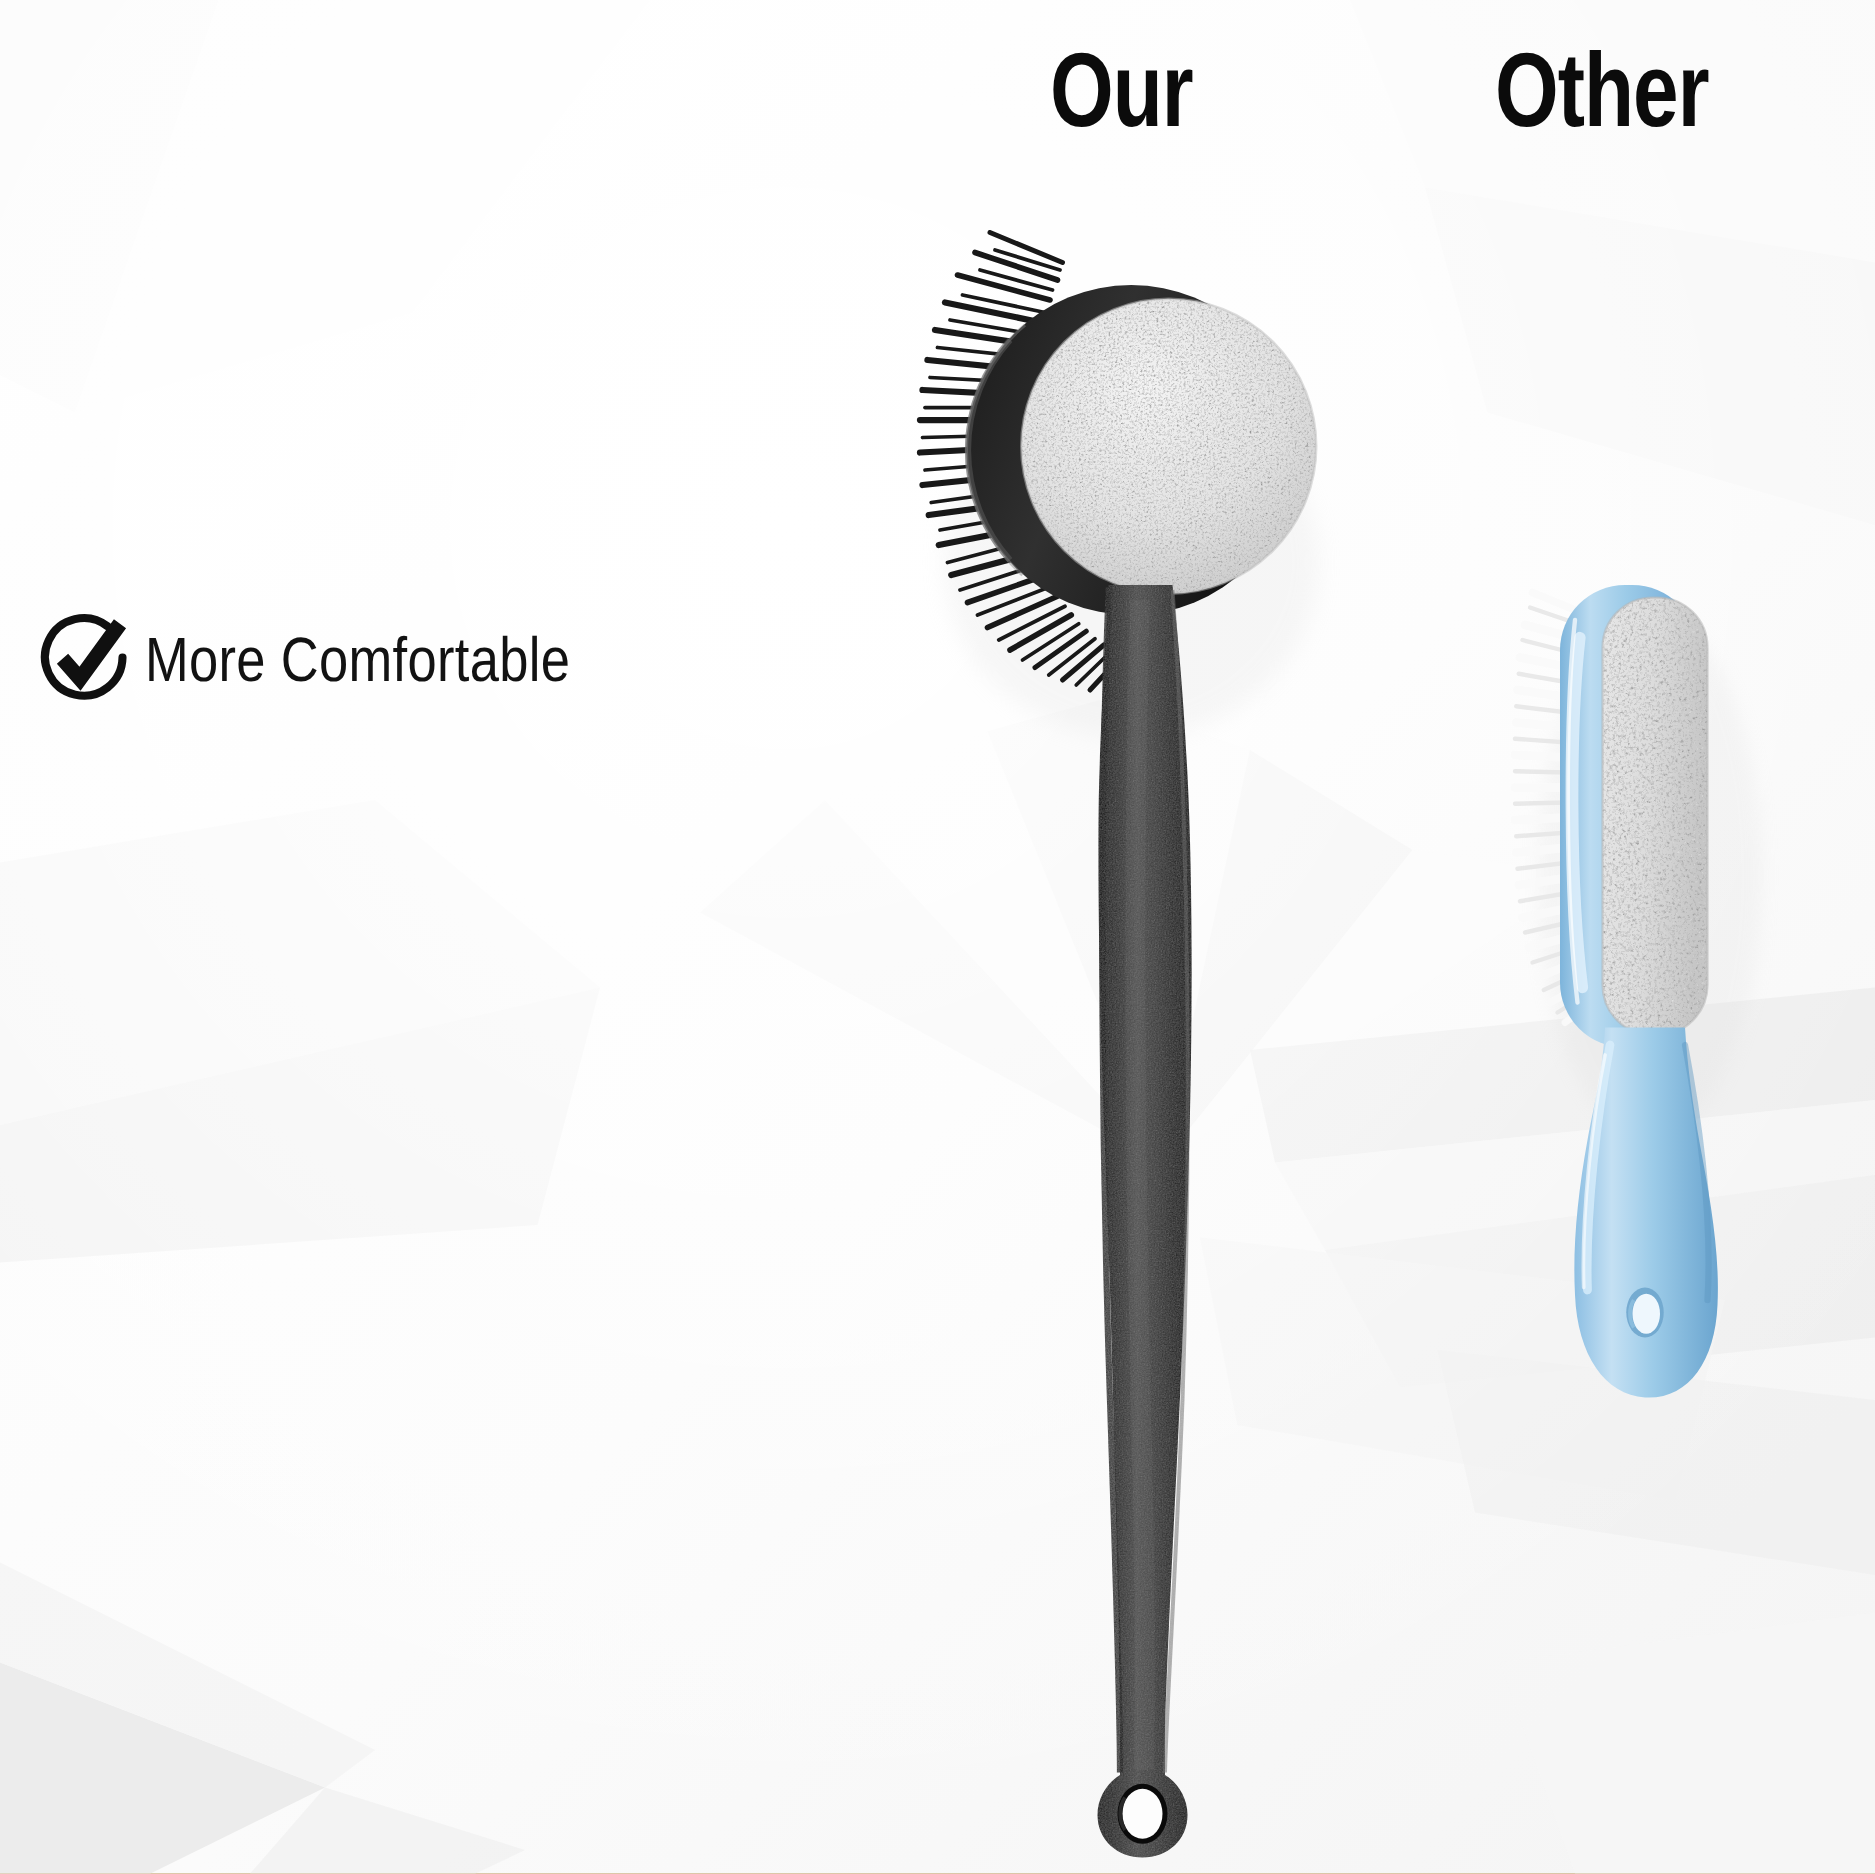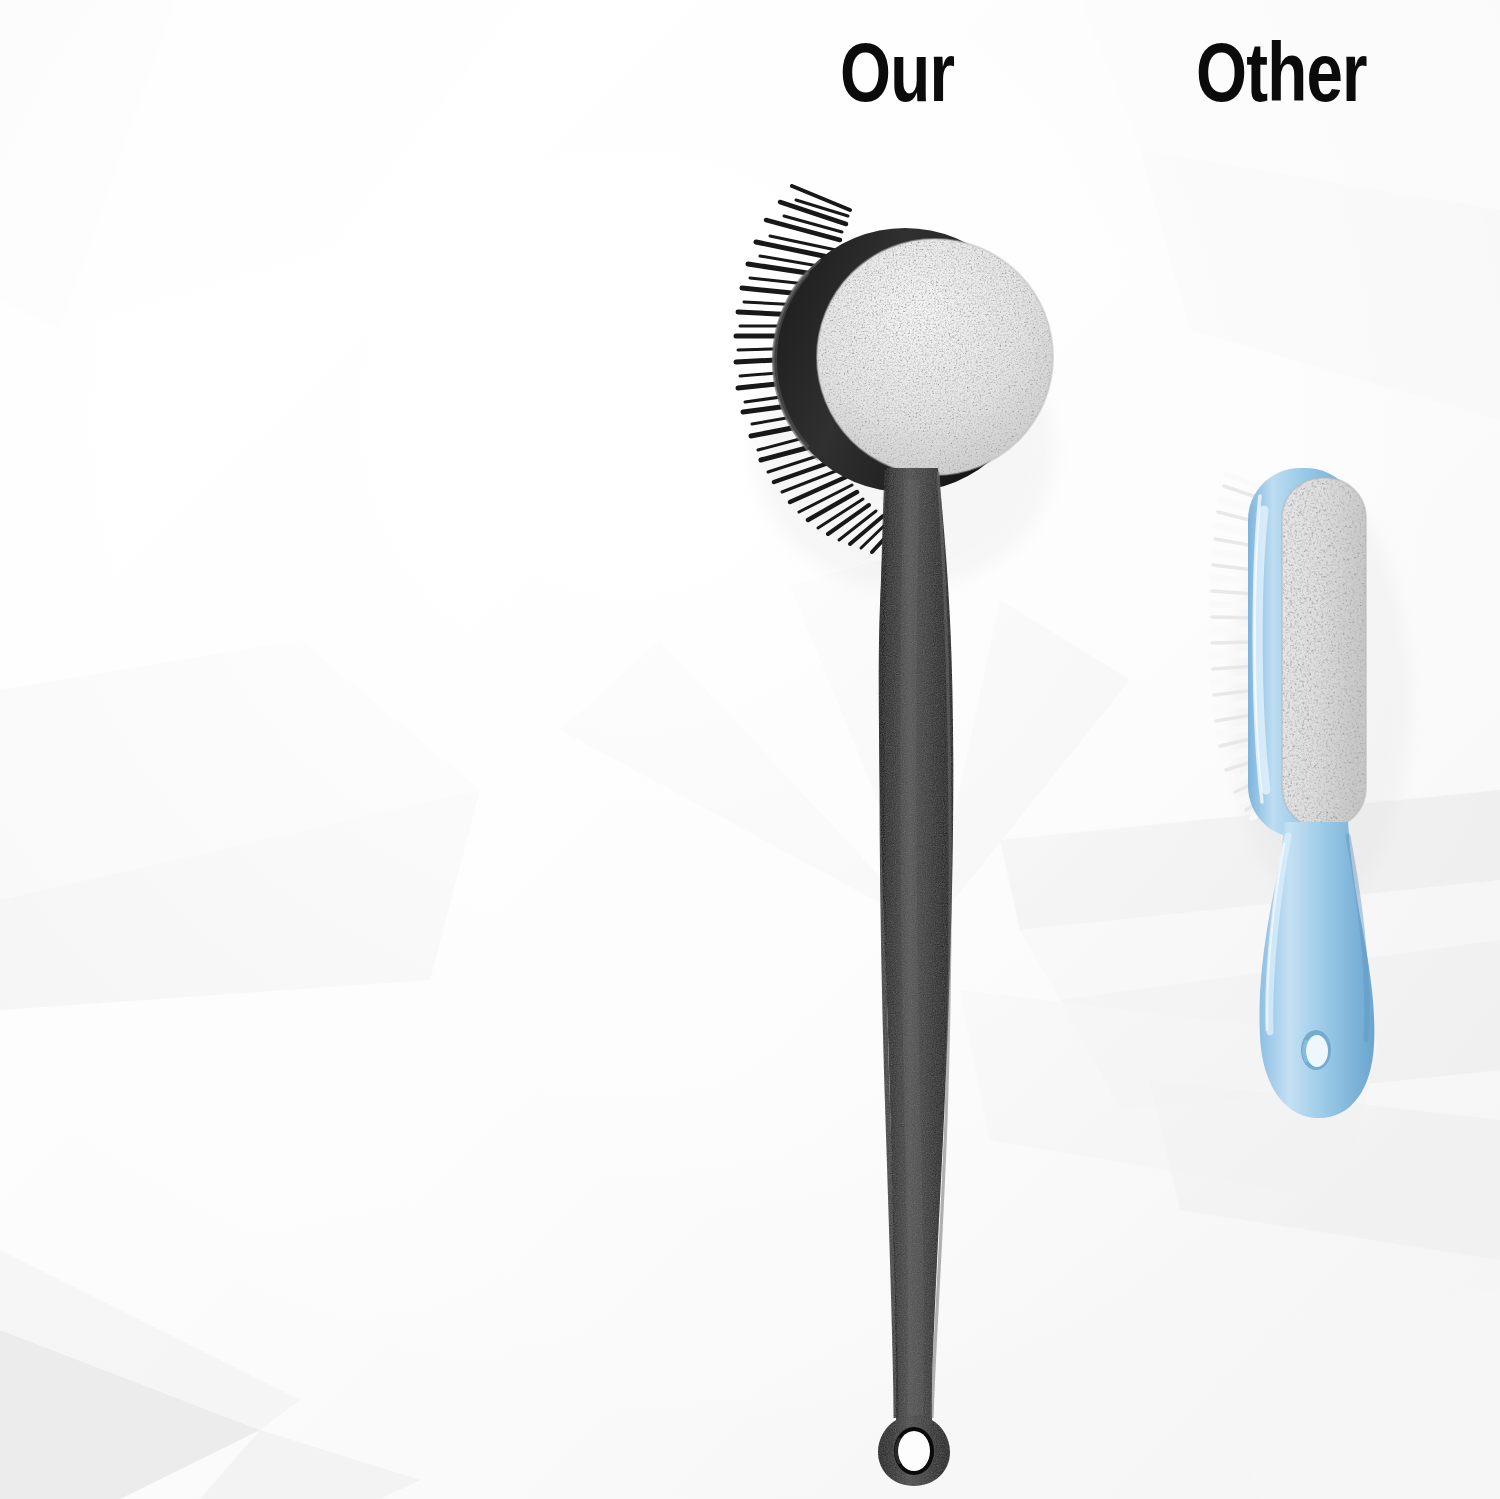--- a/index.html
+++ b/index.html
@@ -410,16 +410,25 @@
       </g>
     </svg>
   </div>
 
   <div id="feature-list">
 
 
 
 
 
+    <div class="feature-row">
+      <span class="check-icon">
+        <svg width="86" height="86" viewBox="0 0 86 86">
+          <path d="M62,16 A31,31 0 1 0 74,41" fill="none" stroke="#101010" stroke-width="6.5" stroke-linecap="round"></path>
+          <path d="M26,42 L40,58 L72,14" fill="none" stroke="#101010" stroke-width="12" stroke-linecap="butt" stroke-linejoin="miter"></path>
+        </svg>
+      </span>
+      <span class="feature-label">More Comfortable</span>
+    </div>
 
   </div>
 
 </div>
 
 </body></html>

